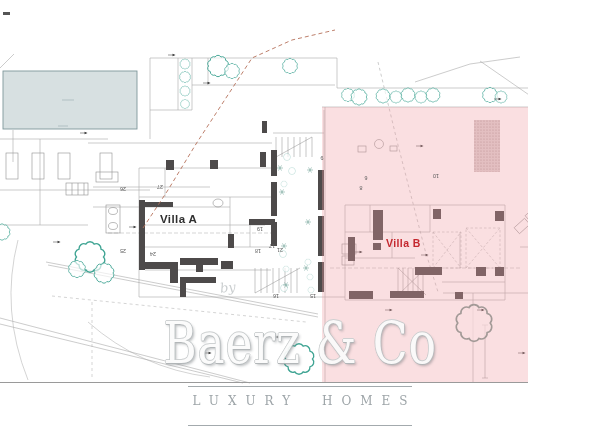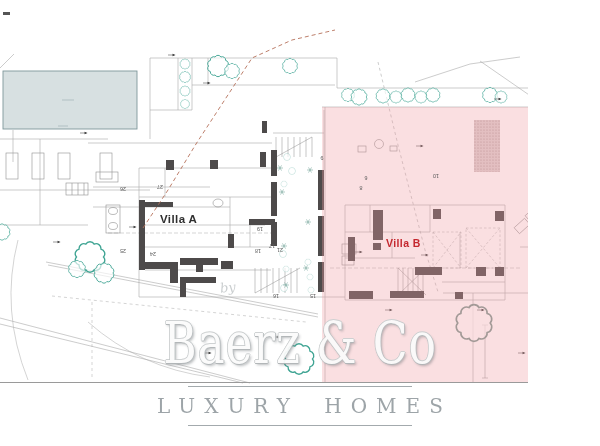--- a/index.html
+++ b/index.html
@@ -20,21 +20,21 @@
   .wm{position:absolute;left:0;width:600px;text-align:center;pointer-events:none;}
   .wm-brand{top:312px;font-family:"DejaVu Serif",serif;font-size:57px;line-height:1.1;
       color:#fbfbfb;letter-spacing:1px;transform:scaleX(.8);transform-origin:50% 50%;
       text-shadow:1px 0 0 #b7bcbe,-1px 0 0 #c3c7c8,0 1px 0 #aeb3b5,0 -1px 0 #cdd0d1,
                   2px 2px 3px rgba(110,116,120,.5);
       opacity:.95;}
   .wm-rule{position:absolute;left:188px;width:224px;height:0;
       border-top:1.6px solid #939b9f;opacity:.85;}
   .wm-rule-top{top:386px;}
   .wm-rule-bot{top:425px;}
-  .wm-tagline{top:394px;font-family:"DejaVu Serif",serif;font-size:20px;
+  .wm-tagline{top:394px;font-family:"DejaVu Serif",serif;font-size:12px;
       letter-spacing:9px;word-spacing:10px;color:#939b9f;opacity:.9;text-indent:9px;}
 </style>
 </head>
 <body>
 
 <div class="stage">
 
   <svg width="600" height="446" viewBox="0 0 600 446">
     <defs>
       <path id="tree" d="M9,0 A3.2,3.2 0 0 1 7.28,5.29 A3.2,3.2 0 0 1 2.78,8.56

